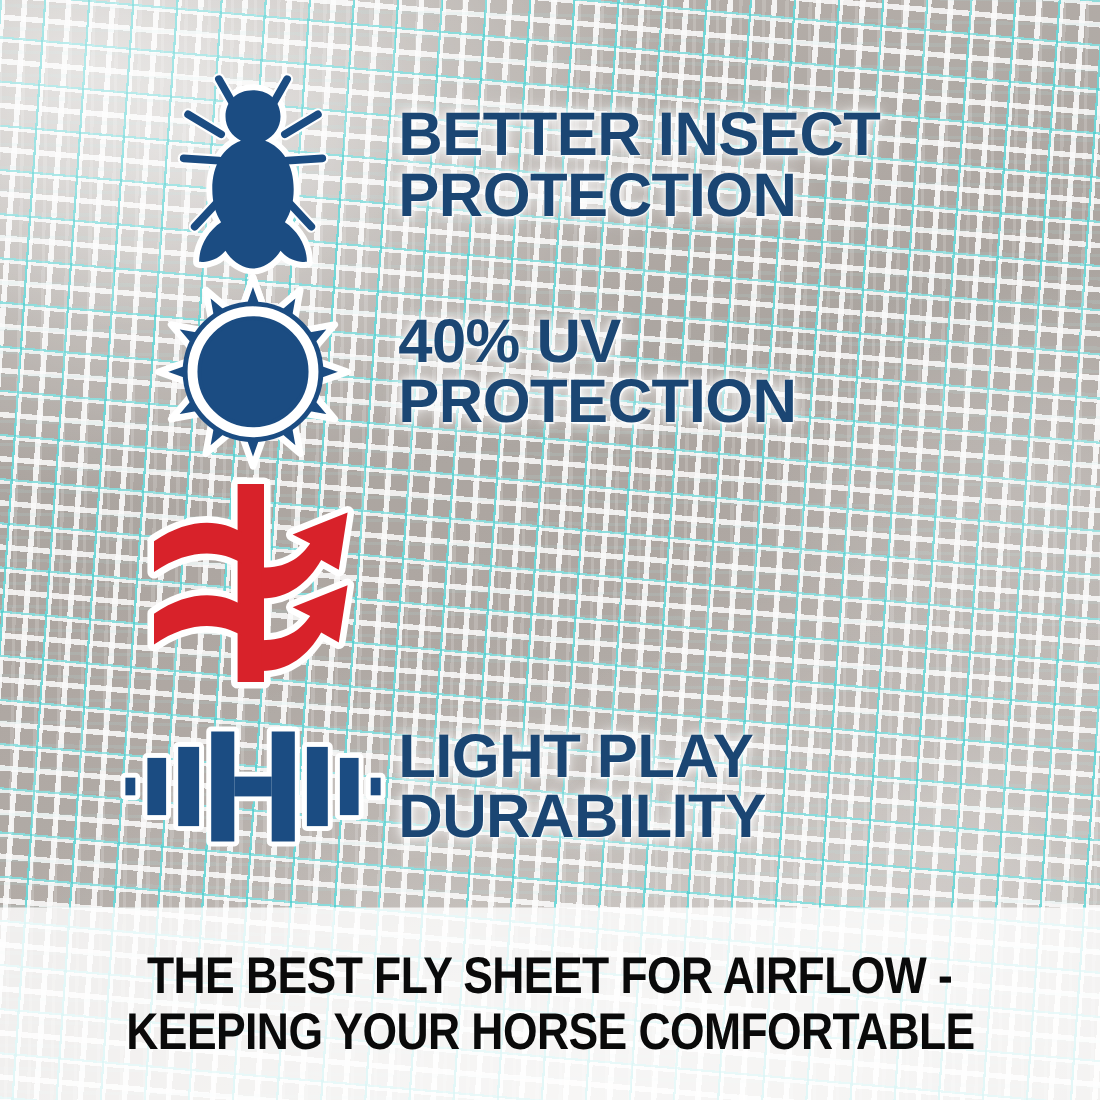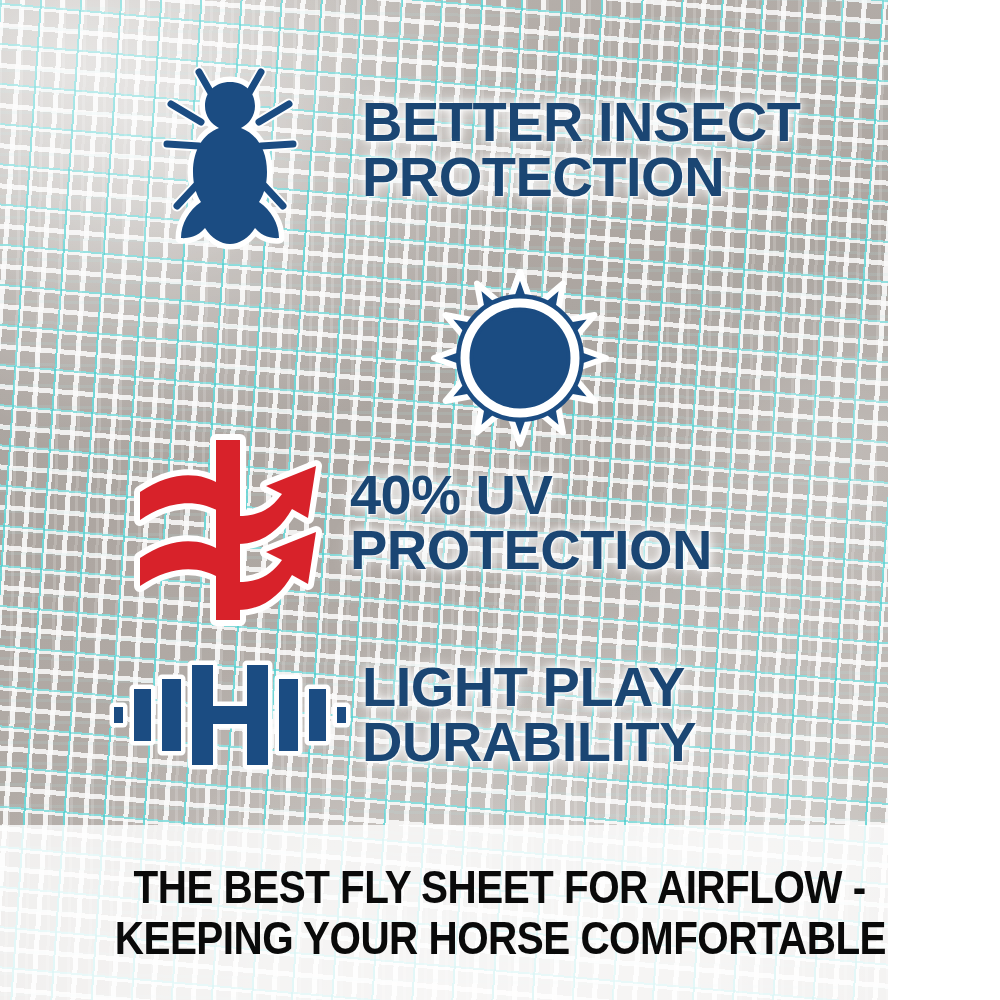--- a/index.html
+++ b/index.html
@@ -2,21 +2,21 @@
 <html><head>
 <meta charset="utf-8">
 <style>
   html, body {
     margin: 0;
     padding: 0;
     background: #ffffff;
   }
   #stage {
     position: relative;
-    width: 888px;
+    width: 1000px;
     height: 1000px;
     overflow: hidden;
     font-family: "Liberation Sans", sans-serif;
     background: #bef264;
   }
 
   
   .bg-layer {
     position: absolute;
     inset: 0;
@@ -126,21 +126,21 @@
        0 0 14px rgba(255,255,255,0.85),
        0 0 22px rgba(255,255,255,0.6),
        1px 1px 0 rgba(255,255,255,0.7);
     white-space: pre-line;
   }
   .feature-label.red {
     color: #d8222a;
   }
 
   .row-1 { top: 60px;  height: 180px; }
-  .row-2 { top: 248px; height: 180px; flex-direction: column; }
+  .row-2 { top: 248px; height: 180px; }
   .row-3 { top: 440px; height: 180px; }
   .row-4 { top: 640px; height: 150px; }
 
   .icon-svg { display: block; overflow: visible; }
 
   
   .caption-band {
     position: absolute;
     left: 0;
     bottom: 0;

